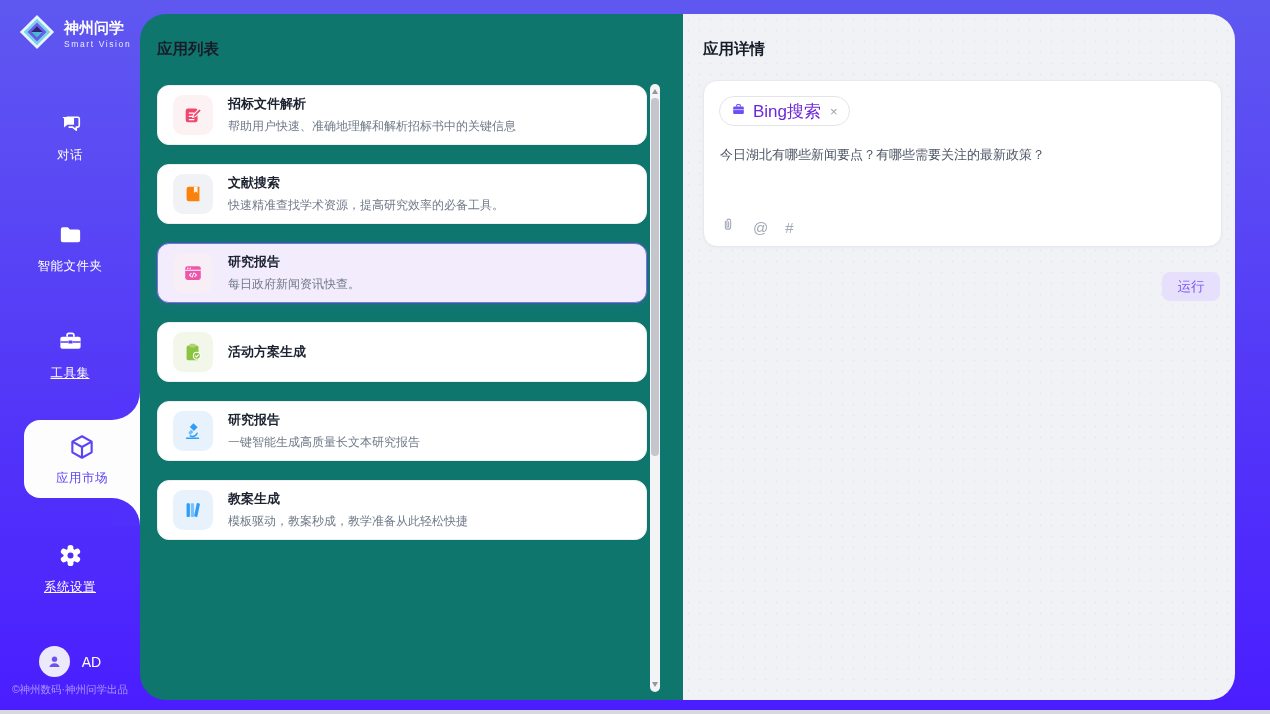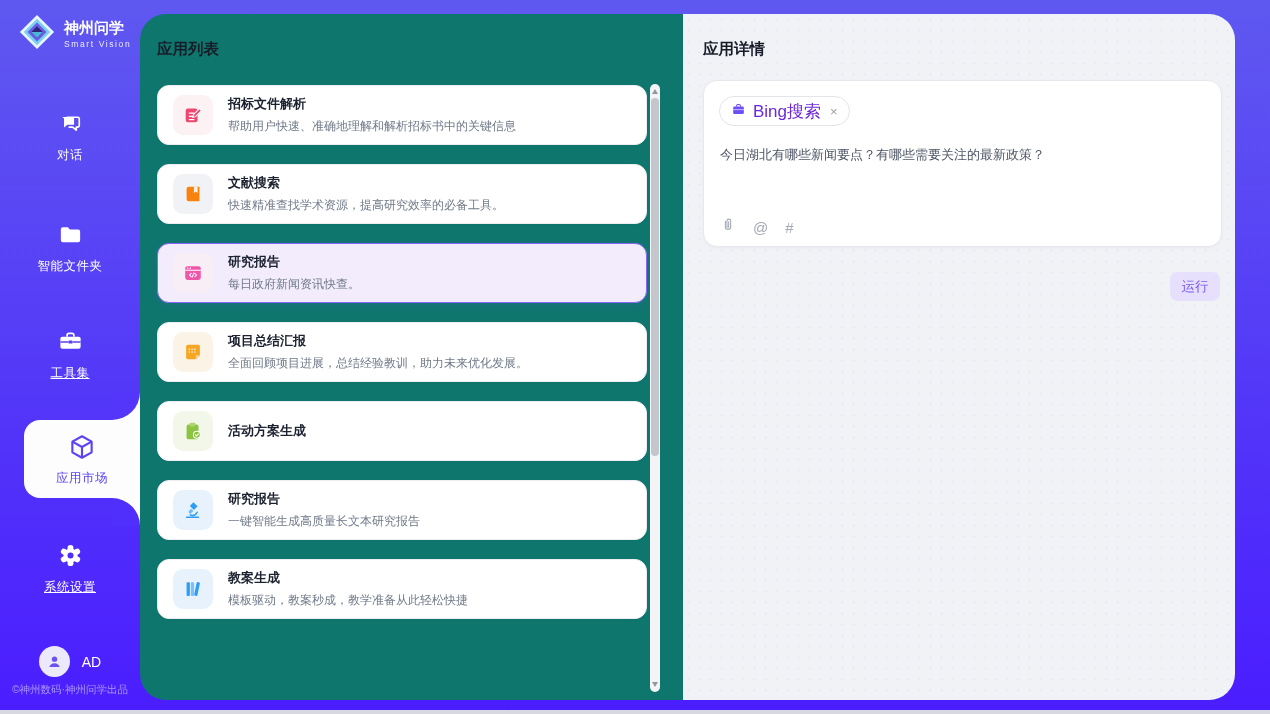--- a/index.html
+++ b/index.html
@@ -59,21 +59,21 @@
   .sb-down{position:absolute;left:1.5px;bottom:5px;width:0;height:0;border-left:3.5px solid transparent;border-right:3.5px solid transparent;border-top:5px solid #93969d;cursor:pointer;}
 
   
   .input-card{position:absolute;left:20px;top:66px;right:13px;height:165px;background:#ffffff;border:1px solid #e7e8ee;border-radius:14px;box-shadow:0 1px 3px rgba(20,20,40,.04);}
   .tool-tag{position:absolute;left:15px;top:15px;height:30px;box-sizing:border-box;display:inline-flex;align-items:center;gap:7px;padding:0 11px;border:1px solid #e3e4ea;border-radius:16px;background:#fff;cursor:pointer;}
   .tool-tag .tlabel{font-size:17px;color:#6d28d9;}
   .tool-tag .tclose{font-size:13px;color:#9aa0ab;margin-left:2px;cursor:pointer;}
   .prompt{position:absolute;left:16px;top:64px;right:16px;font-size:13px;color:#4d5565;line-height:1.5;cursor:text;}
   .tools-row{position:absolute;left:16px;top:136px;display:flex;align-items:center;gap:17px;}
   .tools-row .glyph{font-size:15px;color:#a2a8b5;cursor:pointer;}
-  .run-btn{position:absolute;top:258px;right:15px;width:50px;height:29px;border:none;border-radius:8px;background:#e7e0fd;color:#7a58f3;font-size:13.5px;font-family:inherit;display:flex;align-items:center;justify-content:center;cursor:pointer;}
+  .run-btn{position:absolute;top:258px;right:15px;width:58px;height:29px;border:none;border-radius:8px;background:#e7e0fd;color:#7a58f3;font-size:13.5px;font-family:inherit;display:flex;align-items:center;justify-content:center;cursor:pointer;}
 </style>
 </head>
 <body>
 
 <div class="sidebar">
 
   <div class="logo">
     <span>
       <svg viewBox="0 0 40 40" width="38" height="38">
         <path d="M20 2L38 20 20 38 2 20z" fill="#e8f6fd"></path>
@@ -208,40 +208,20 @@
             <path d="M10 12.4l-1.8 1.8 1.8 1.8M14 12.4l1.8 1.8-1.8 1.8M12.9 11.9l-1.7 4.6" stroke="#fff" stroke-width="1.1" fill="none" stroke-linecap="round"></path>
           </svg>
         </div>
         <div class="ctext">
           <div class="ctitle">研究报告</div>
           <div class="cdesc">每日政府新闻资讯快查。</div>
         </div>
       </div>
 
 
-      <div class="card">
-        <div class="tile" style="background:#faf3e6">
-          <svg viewBox="0 0 24 24" width="22" height="22">
-            <path d="M4.5 6A2 2 0 0 1 6.5 4h11a2 2 0 0 1 2 2v9.5L15 20H6.5a2 2 0 0 1-2-2z" fill="#f5a623"></path>
-            <path d="M19.5 15.5H15V20z" fill="#fbd08a"></path>
-            <g fill="#fff">
-              <circle cx="8" cy="9" r=".8"></circle>
-                <circle cx="11" cy="9" r=".8"></circle>
-                <circle cx="14" cy="9" r=".8"></circle>
-              <circle cx="8" cy="12" r=".8"></circle>
-                <circle cx="11" cy="12" r=".8"></circle>
-                <circle cx="14" cy="12" r=".8"></circle>
-            </g>
-          </svg>
-        </div>
-        <div class="ctext">
-          <div class="ctitle">项目总结汇报</div>
-          <div class="cdesc">全面回顾项目进展，总结经验教训，助力未来优化发展。</div>
-        </div>
-      </div>
 
       <div class="card">
         <div class="tile" style="background:#f2f7e9">
           <svg viewBox="0 0 24 24" width="22" height="22">
             <rect x="5" y="5" width="13" height="16" rx="2" fill="#8bc440"></rect>
             <rect x="8.3" y="3" width="6.4" height="4" rx="1.3" fill="#aed470"></rect>
             <circle cx="16.2" cy="16.2" r="3.8" fill="#8bc440" stroke="#fff" stroke-width="1.1"></circle>
             <path d="M14.6 16.2l1.2 1.2 2.2-2.2" stroke="#fff" stroke-width="1.2" fill="none" stroke-linecap="round"></path>
           </svg>
         </div>

